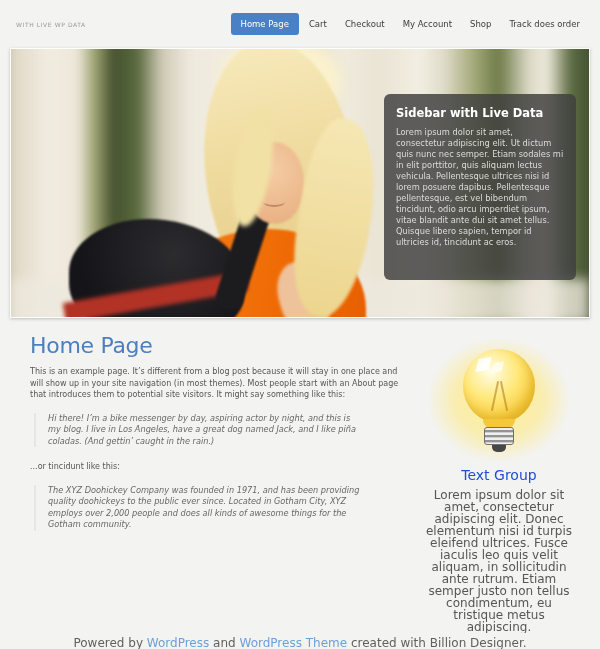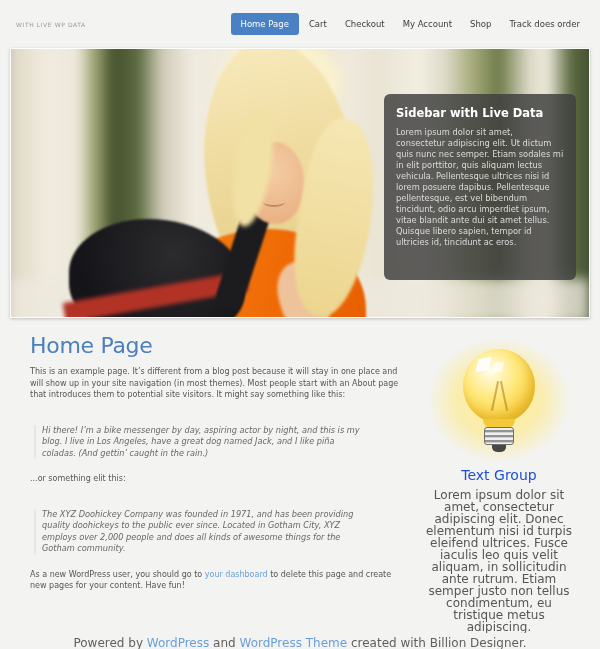--- a/index.html
+++ b/index.html
@@ -71,21 +71,21 @@
   .hero-overlay h2 { position:static; font-size:11.5px; font-weight:bold; color:#fff; margin:2px 0 7px; }
   .hero-overlay p { position:static; font-size:8.3px; line-height:11px; color:#dcdcdc; }
 
   
   .content { flex:1; display:flex; margin:0 10px; padding:13px 10px 0 20px; gap:16px; }
   .main-col { width:372px; flex:0 0 372px; }
   .main-col h1 { font-size:22px; font-weight:normal; color:#4c7fbe; margin:2px 0 8px; letter-spacing:-0.3px; }
   .main-col p { font-size:8px; line-height:11.5px; color:#565656; margin:6px 0; }
   .main-col blockquote {
     font-size:8.2px; line-height:11.5px; color:#676767; font-style:italic;
-    margin:24px 0 12px 4px; padding-left:6px; border-left:2px solid #e6e6e3; max-width:330px;
+    margin:12px 0 12px 4px; padding-left:12px; border-left:2px solid #e6e6e3; max-width:330px;
   }
   .main-col .gap { margin-top:14px; }
   a.textlink { color:#6aa0d8; text-decoration:none; cursor:pointer; }
 
   
   .side-col { flex:1; text-align:center; padding-top:6px; }
   .bulb-wrap { position:relative; width:120px; height:112px; margin:8px auto 2px; }
   .bulb-wrap * { position:absolute; }
   .bulb-glow { left:-12px; top:-8px; width:144px; height:126px;
     background:radial-gradient(ellipse at center, rgba(255,240,150,0.95) 0%, rgba(255,232,120,0.55) 42%, rgba(255,232,120,0) 70%); }
@@ -154,23 +154,22 @@
       <h2>Sidebar with Live Data</h2>
       <p>Lorem ipsum dolor sit amet, consectetur adipiscing elit. Ut dictum quis nunc nec semper. Etiam sodales mi in elit porttitor, quis aliquam lectus vehicula. Pellentesque ultrices nisi id lorem posuere dapibus. Pellentesque pellentesque, est vel bibendum tincidunt, odio arcu imperdiet ipsum, vitae blandit ante dui sit amet tellus. Quisque libero sapien, tempor id ultricies id, tincidunt ac eros.</p>
     </div>
   </div>
 
   <main class="content">
     <section class="main-col">
       <h1>Home Page</h1>
       <p>This is an example page. It’s different from a blog post because it will stay in one place and will show up in your site navigation (in most themes). Most people start with an About page that introduces them to potential site visitors. It might say something like this:</p>
       <blockquote>Hi there! I’m a bike messenger by day, aspiring actor by night, and this is my blog. I live in Los Angeles, have a great dog named Jack, and I like piña coladas. (And gettin’ caught in the rain.)</blockquote>
-      <p class="gap">...or something elit this:</p>
+      <p class="gap">...or tincidunt like this:</p>
       <blockquote>The XYZ Doohickey Company was founded in 1971, and has been providing quality doohickeys to the public ever since. Located in Gotham City, XYZ employs over 2,000 people and does all kinds of awesome things for the Gotham community.</blockquote>
-      <p class="gap"><span>As a new WordPress user, you should go to </span><a class="textlink">your dashboard</a><span> to delete this page and create new pages for your content. Have fun!</span></p>
     </section>
 
     <aside class="side-col">
       <div class="bulb-wrap">
         <div class="bulb-glow"></div>
         <div class="bulb-globe"></div>
         <div class="bulb-hl1"></div>
         <div class="bulb-hl2"></div>
         <div class="fil1"></div>
         <div class="fil2"></div>

